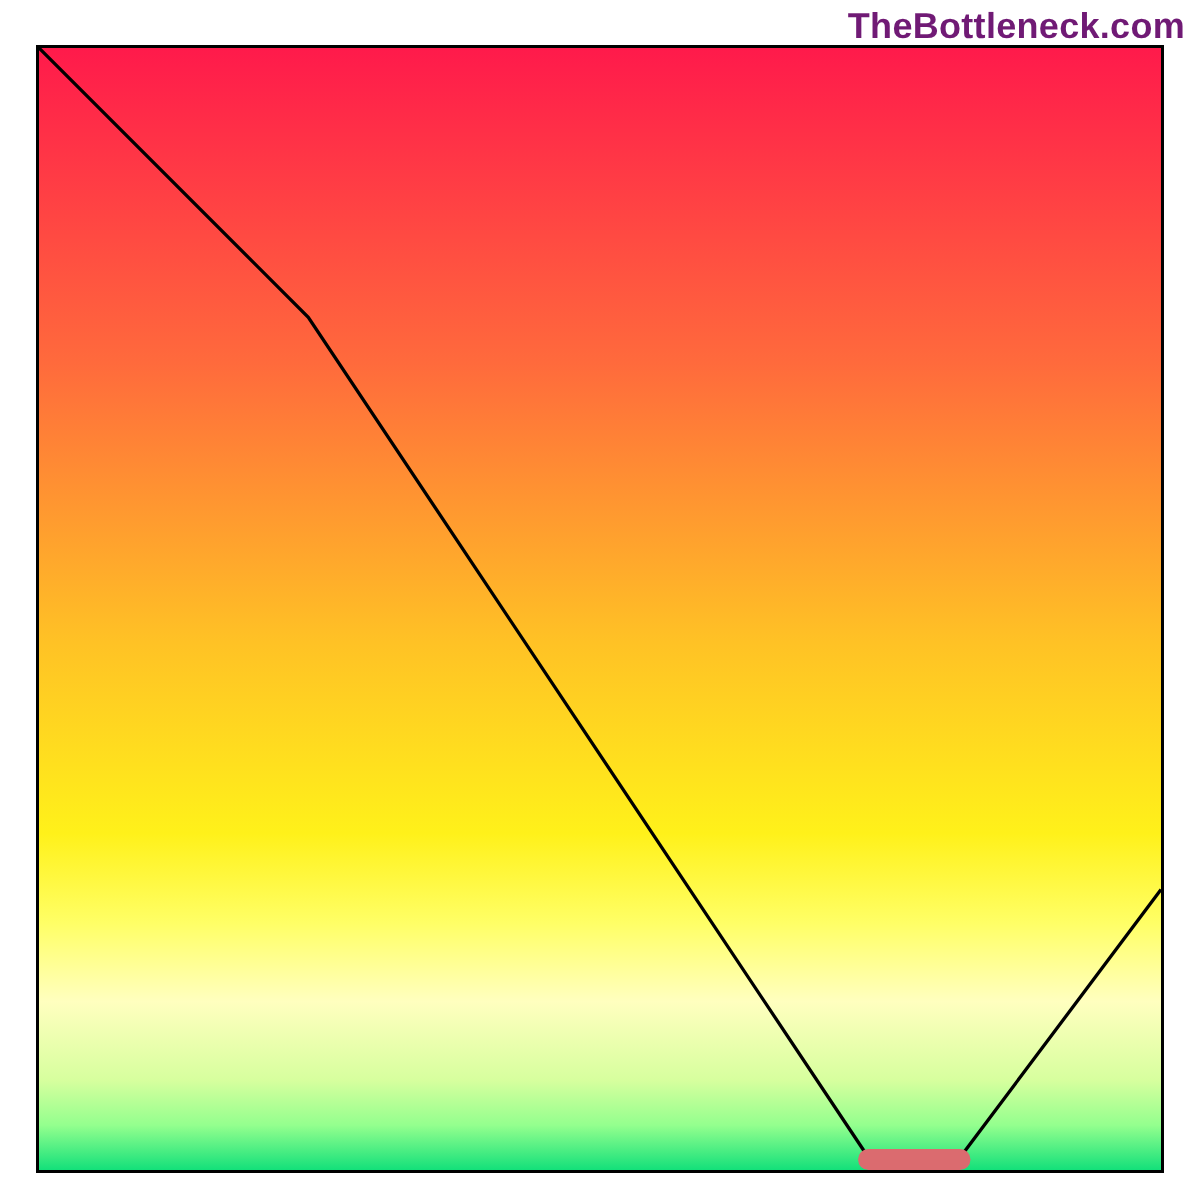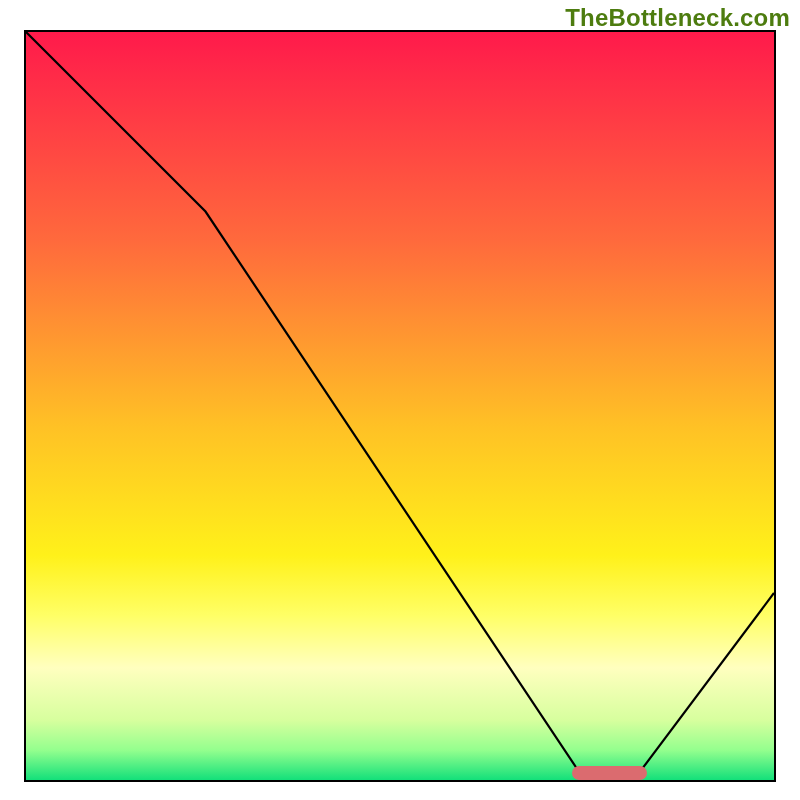--- a/index.html
+++ b/index.html
@@ -15,21 +15,21 @@
     position: relative;
     width: 800px;
     height: 800px;
   }
   .attribution {
     position: absolute;
     top: 4px;
     right: 10px;
     font-size: 24px;
     font-weight: 600;
-    color: #4d7c0f;
+    color: #701a75;
     letter-spacing: 0.2px;
   }
   .plot {
     position: absolute;
     left: 24px;
     top: 30px;
     width: 752px;
     height: 752px;
     box-sizing: border-box;
     border: 2.5px solid #000;

